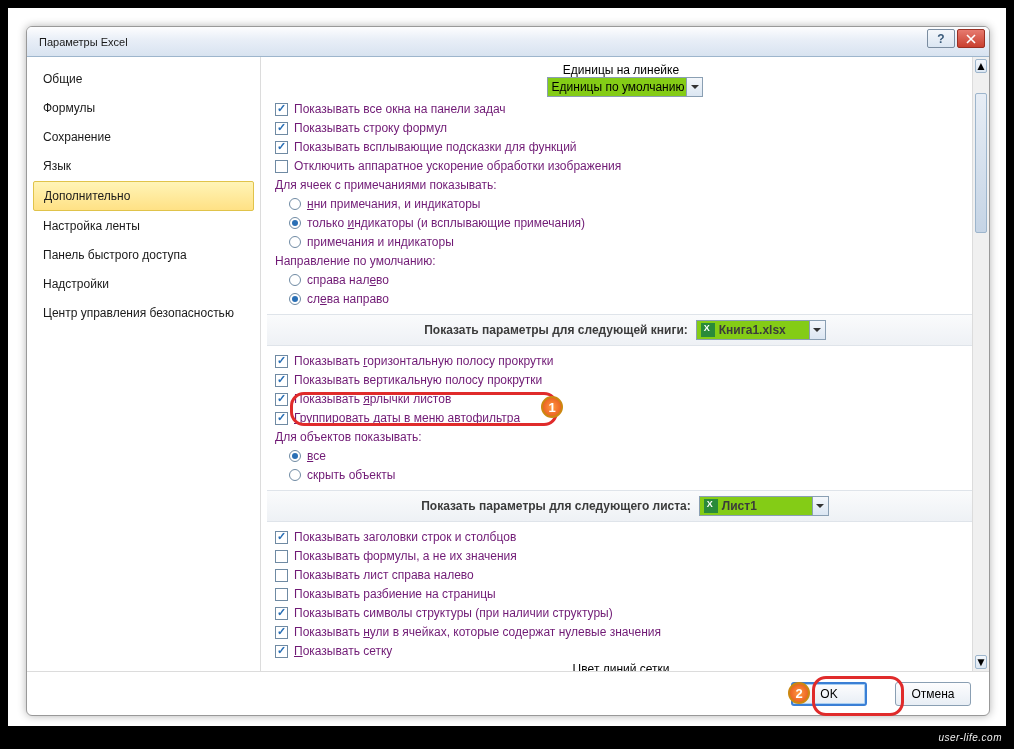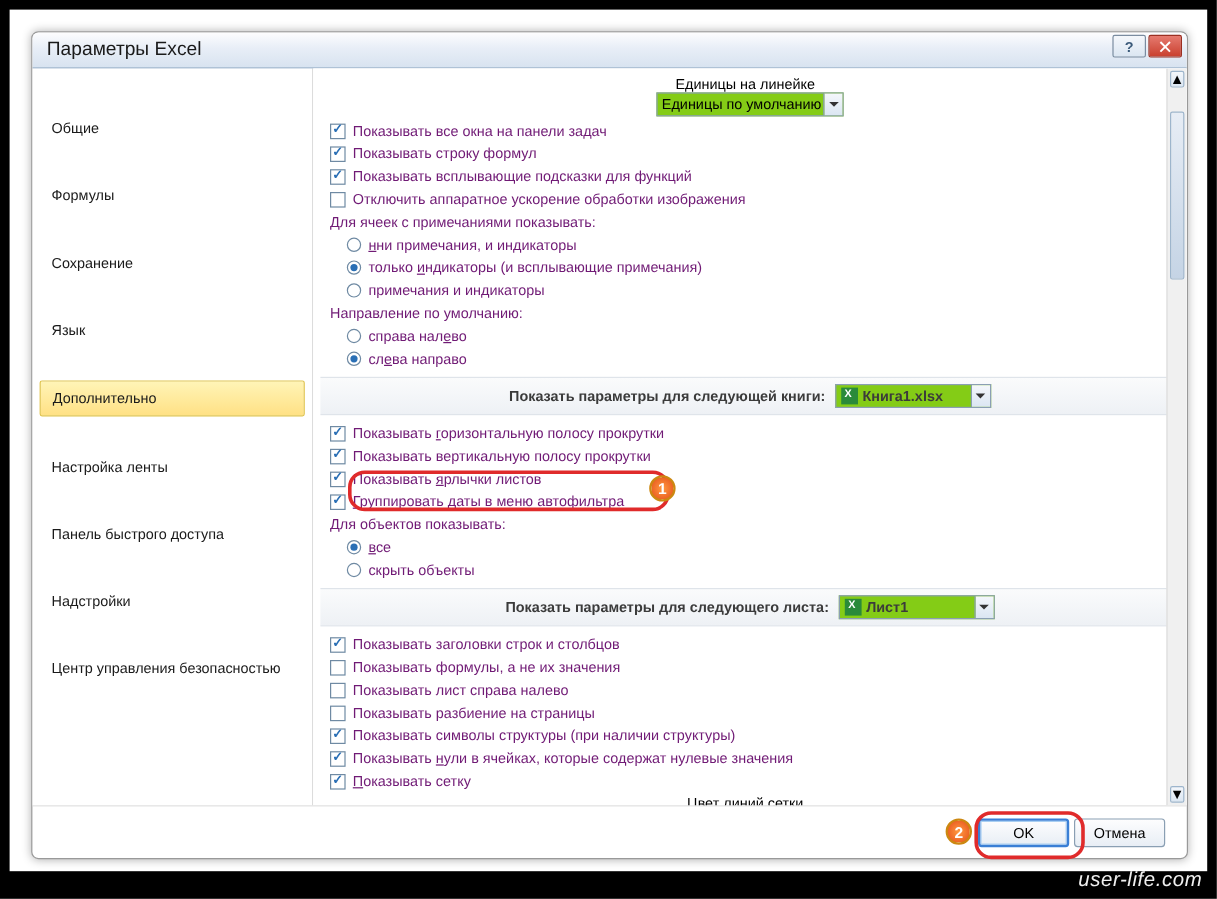--- a/index.html
+++ b/index.html
@@ -1,27 +1,27 @@
 <!DOCTYPE html>
 <html><head>
 <meta charset="utf-8">
 <style>
 * { box-sizing: border-box; margin: 0; padding: 0; font-family: "Segoe UI", Tahoma, sans-serif; font-size: 12px; }
 body { background: #000; width: 1014px; height: 749px; position: relative; overflow: hidden; }
 .outer { position: absolute; left: 8px; top: 8px; width: 998px; height: 718px; background: #fff; }
 .dialog { position: absolute; left: 18px; top: 18px; width: 964px; height: 690px; background: #fff; border: 1px solid #999; box-shadow: 0 0 8px rgba(0,0,0,0.3); border-radius: 6px; overflow: hidden; }
 .titlebar { height: 30px; background: linear-gradient(#fdfdfe,#e8eef7 45%,#d8e3f0); border-bottom: 1px solid #9db5cc; display: flex; align-items: center; padding: 0 0 0 12px; position: relative; }
-.titlebar .t { font-size: 16px; color: #1a1a1a; }
+.titlebar .t { font-size: 11px; color: #1a1a1a; }
 .tbtns { position: absolute; right: 4px; top: 2px; display: flex; gap: 2px; }
 .tbtn { width: 28px; height: 19px; border: 1px solid #7a8ca0; border-radius: 2px; background: linear-gradient(#f4f7fb,#dbe6f2); display:flex; align-items:center; justify-content:center; cursor:pointer; }
 .tbtn.close { background: linear-gradient(#e67a6f,#c9402f); border-color: #9a2f22; color:#fff; }
 .tbtn svg { width: 10px; height:10px; }
 .content { display: flex; height: 614px; }
 .sidebar { width: 234px; background: #fff; border-right: 1px solid #dcdcdc; padding: 8px 6px; }
-.s-item { padding: 7px 10px; color: #1a1a1a; cursor: pointer; border-radius: 2px; margin-bottom:1px;margin-top:28px;}
+.s-item { padding: 7px 10px; color: #1a1a1a; cursor: pointer; border-radius: 2px; margin-bottom:1px;}
 .s-item.sel { background: linear-gradient(#fff4b7,#ffe185); border: 1px solid #e0c34a; }
 .main { flex: 1; background: #fff; padding: 6px 14px 4px 14px; overflow: hidden; position: relative; }
 .scrollbar { position:absolute; right:0; top:0; width:17px; height:100%; background:#f0f0f0; border-left:1px solid #dcdcdc;}
 .scrollbar .thumb{ position:absolute; left:2px; top:36px; width:12px; height:140px; background:linear-gradient(#e7edf5,#c5d4e5); border:1px solid #9db5cc; border-radius:2px;}
 .scrollbar .ar{position:absolute;left:2px;width:12px;height:14px;background:linear-gradient(#f4f7fb,#dbe6f2);border:1px solid #9db5cc;border-radius:2px;display:flex;align-items:center;justify-content:center;}
 .scrollbar .ar.up{top:2px;} .scrollbar .ar.dn{bottom:2px;}
 .row { display: flex; align-items: center; min-height: 18px; margin-bottom: 1px; color:#701a75;}
 .row.indent1 { margin-left: 14px; }
 .chk { width:13px; height:13px; border:1px solid #6f8aa3; background:#fff; display:inline-flex; align-items:center; justify-content:center; margin-right:6px; flex-shrink:0; cursor:pointer;}
 .chk.on::after { content:"✓"; color:#2a6fb5; font-size:11px; line-height:11px; font-weight:bold; position:relative; top:-1px;}
@@ -35,24 +35,24 @@
 .dd .dar { position:absolute; right:0; top:0; width:16px; height:100%; border-left:1px solid #8a9fb3; background:linear-gradient(#f4f7fb,#dbe6f2); display:flex; align-items:center; justify-content:center;}
 .dd .dar::after{content:"";border-left:4px solid transparent;border-right:4px solid transparent;border-top:4px solid #333;}
 .dd .xi { width:14px; height:14px; margin-right:4px; background: #2a8a3a; display:inline-block; position:relative; }
 .dd .xi::after{content:"X"; color:#fff; font-size:9px; position:absolute; left:3px; top:0;}
 .annot { position:absolute; border:3px solid #e02b2b; border-radius:14px; pointer-events:none; }
 .annot1 { left: 282px; top: 384px; width: 268px; height: 34px; }
 .annot2 { left: 804px; top: 668px; width: 92px; height: 40px; }
 .num { position:absolute; width:22px; height:22px; border-radius:50%; background:radial-gradient(#ff9a40,#e54d1a); border:2px solid #c81; color:#fff; font-weight:bold; display:flex; align-items:center; justify-content:center; font-size:13px; pointer-events:none;}
 .num1 { left: 533px; top: 388px; }
 .num2 { left: 780px; top: 674px; }
-.footer { height: 44px; border-top:1px solid #dcdcdc; display:flex; align-items:center; justify-content:flex-end; padding:0 18px; gap:4px; }
+.footer { height: 44px; border-top:1px solid #dcdcdc; display:flex; align-items:center; justify-content:flex-end; padding:0 18px; gap:28px; }
 .btn { min-width:76px; height:24px; border:1px solid #8a9fb3; background:linear-gradient(#fdfdfe,#e8eef5); border-radius:3px; cursor:pointer; display:flex; align-items:center; justify-content:center; padding: 0 14px;}
 .btn.primary { border:2px solid #3a7fd5; box-shadow: inset 0 0 0 1px #a9cff2; }
-.watermark { position:absolute; right:12px; bottom:6px; color:#f0f0f0; font-size:17px; letter-spacing:0.5px; font-style:italic;}
+.watermark { position:absolute; right:12px; bottom:6px; color:#f0f0f0; font-size:10px; letter-spacing:0.5px; font-style:italic;}
 .plain-row { display:flex; align-items:center; margin-bottom:3px;flex-direction:column; }
 .plain-row .lbl { margin-right: 8px; }
 .colordd { display:inline-flex; align-items:center; border:1px solid #8a9fb3; height:20px; padding:0 4px; cursor:pointer; background:#fff;}
 .colordd .sw { width:22px; height:12px; background:#d4d4d4; border:1px solid #888; margin-right:2px;}
 .colordd .dar2::after{content:"";border-left:4px solid transparent;border-right:4px solid transparent;border-top:4px solid #333; display:inline-block; margin-left:2px;}
 </style>
 </head>
 <body>
 
 <div class="outer">

